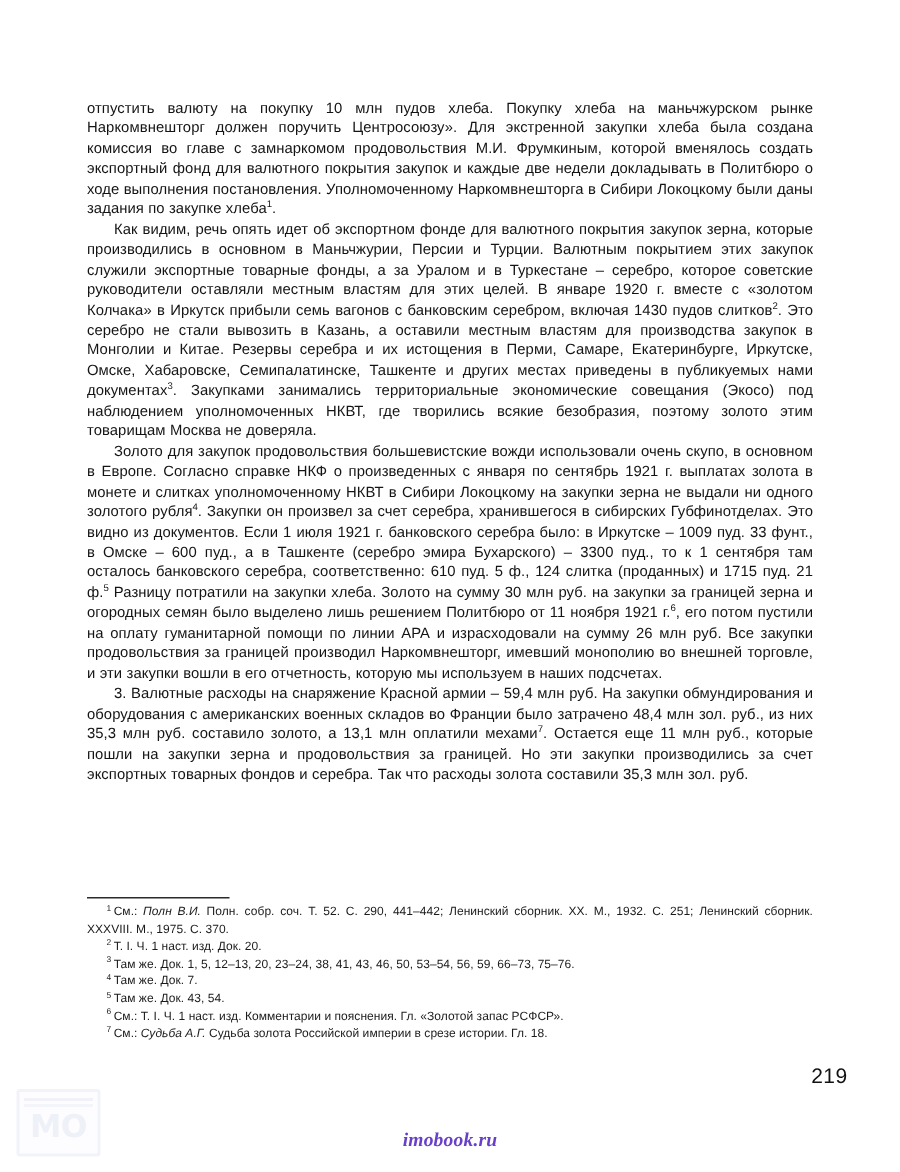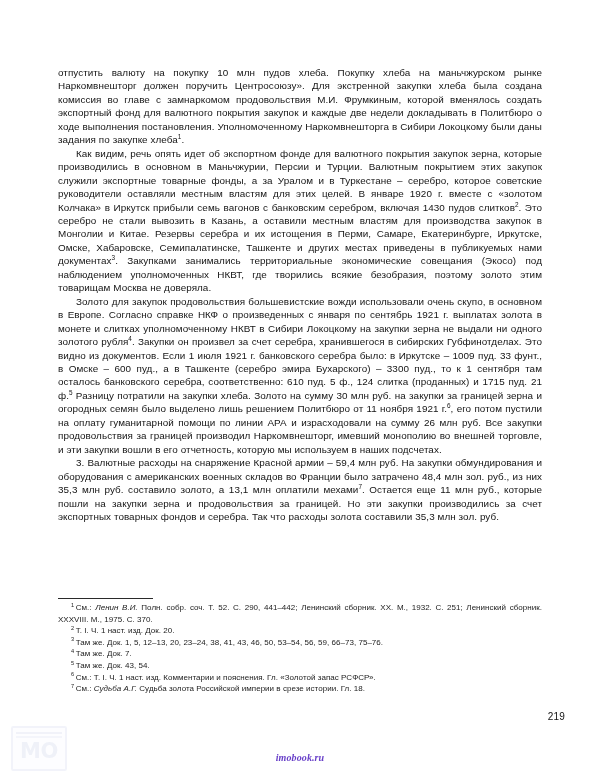--- a/index.html
+++ b/index.html
@@ -84,37 +84,37 @@
   }
   .footnote i, .footnote .it {
     font-style: italic;
   }
 
   
   .page-number {
     position: absolute;
     right: 35px;
     top: 710px;
-    font-size: 10px;
+    font-size: 14px;
     line-height: 14px;
     color: #111111;
     letter-spacing: 0.02em;
   }
 
   
   .watermark-site {
     position: absolute;
     left: 0;
     right: 0;
     top: 752px;
     text-align: center;
     font-family: "Liberation Serif", serif;
     font-style: italic;
     font-weight: 700;
-    font-size: 10px;
+    font-size: 13px;
     letter-spacing: 0.01em;
     color: #5b2fc4;
     opacity: 0.92;
   }
 
   .watermark-logo {
     position: absolute;
     left: 11px;
     bottom: 10px;
     width: 56px;
@@ -167,21 +167,21 @@
   <div class="body-column">
       <p class="para">отпустить валюту на покупку 10 млн пудов хлеба. Покупку хлеба на маньчжурском рынке Наркомвнешторг должен поручить Центросоюзу». Для экстренной закупки хлеба была создана комиссия во главе с замнаркомом продовольствия М.И. Фрумкиным, которой вменялось создать экспортный фонд для валютного покрытия закупок и каждые две недели докладывать в Политбюро о ходе выполнения постановления. Уполномоченному Наркомвнешторга в Сибири Локоцкому были даны задания по закупке хлеба<sup class="fn">1</sup>.</p>
       <p class="para indent">Как видим, речь опять идет об экспортном фонде для валютного покрытия закупок зерна, которые производились в основном в Маньчжурии, Персии и Турции. Валютным покрытием этих закупок служили экспортные товарные фонды, а за Уралом и в Туркестане – серебро, которое советские руководители оставляли местным властям для этих целей. В январе 1920 г. вместе с «золотом Колчака» в Иркутск прибыли семь вагонов с банковским серебром, включая 1430 пудов слитков<sup class="fn">2</sup>. Это серебро не стали вывозить в Казань, а оставили местным властям для производства закупок в Монголии и Китае. Резервы серебра и их истощения в Перми, Самаре, Екатеринбурге, Иркутске, Омске, Хабаровске, Семипалатинске, Ташкенте и других местах приведены в публикуемых нами документах<sup class="fn">3</sup>. Закупками занимались территориальные экономические совещания (Экосо) под наблюдением уполномоченных НКВТ, где творились всякие безобразия, поэтому золото этим товарищам Москва не доверяла.</p>
       <p class="para indent">Золото для закупок продовольствия большевистские вожди использовали очень скупо, в основном в Европе. Согласно справке НКФ о произведенных с января по сентябрь 1921 г. выплатах золота в монете и слитках уполномоченному НКВТ в Сибири Локоцкому на закупки зерна не выдали ни одного золотого рубля<sup class="fn">4</sup>. Закупки он произвел за счет серебра, хранившегося в сибирских Губфинотделах. Это видно из документов. Если 1 июля 1921 г. банковского серебра было: в Иркутске – 1009 пуд. 33 фунт., в Омске – 600 пуд., а в Ташкенте (серебро эмира Бухарского) – 3300 пуд., то к 1 сентября там осталось банковского серебра, соответственно: 610 пуд. 5 ф., 124 слитка (проданных) и 1715 пуд. 21 ф.<sup class="fn">5</sup> Разницу потратили на закупки хлеба. Золото на сумму 30 млн руб. на закупки за границей зерна и огородных семян было выделено лишь решением Политбюро от 11 ноября 1921 г.<sup class="fn">6</sup>, его потом пустили на оплату гуманитарной помощи по линии АРА и израсходовали на сумму 26 млн руб. Все закупки продовольствия за границей производил Наркомвнешторг, имевший монополию во внешней торговле, и эти закупки вошли в его отчетность, которую мы используем в наших подсчетах.</p>
       <p class="para indent">3. Валютные расходы на снаряжение Красной армии – 59,4 млн руб. На закупки обмундирования и оборудования с американских военных складов во Франции было затрачено 48,4 млн зол. руб., из них 35,3 млн руб. составило золото, а 13,1 млн оплатили мехами<sup class="fn">7</sup>. Остается еще 11 млн руб., которые пошли на закупки зерна и продовольствия за границей. Но эти закупки производились за счет экспортных товарных фондов и серебра. Так что расходы золота составили 35,3 млн зол. руб.</p>
     </div>
 
   <div class="footnote-zone">
     <div class="footnote-rule"></div>
     <div class="footnote-list">
-        <p class="footnote"><sup class="fnum">1</sup>См.: <i>Ленин В.И.</i> Полн. собр. соч. Т. 52. С. 290, 441–442; Ленинский сборник. XX. М., 1932. С. 251; Ленинский сборник. XXXVIII. М., 1975. С. 370.</p>
+        <p class="footnote"><sup class="fnum">1</sup>См.: <i>Полн В.И.</i> Полн. собр. соч. Т. 52. С. 290, 441–442; Ленинский сборник. XX. М., 1932. С. 251; Ленинский сборник. XXXVIII. М., 1975. С. 370.</p>
         <p class="footnote"><sup class="fnum">2</sup>Т. I. Ч. 1 наст. изд. Док. 20.</p>
         <p class="footnote"><sup class="fnum">3</sup>Там же. Док. 1, 5, 12–13, 20, 23–24, 38, 41, 43, 46, 50, 53–54, 56, 59, 66–73, 75–76.</p>
         <p class="footnote"><sup class="fnum">4</sup>Там же. Док. 7.</p>
         <p class="footnote"><sup class="fnum">5</sup>Там же. Док. 43, 54.</p>
         <p class="footnote"><sup class="fnum">6</sup>См.: Т. I. Ч. 1 наст. изд. Комментарии и пояснения. Гл. «Золотой запас РСФСР».</p>
         <p class="footnote"><sup class="fnum">7</sup>См.: <i>Судьба А.Г.</i> Судьба золота Российской империи в срезе истории. Гл. 18.</p>
       </div>
   </div>
 
   <div class="page-number">219</div>

